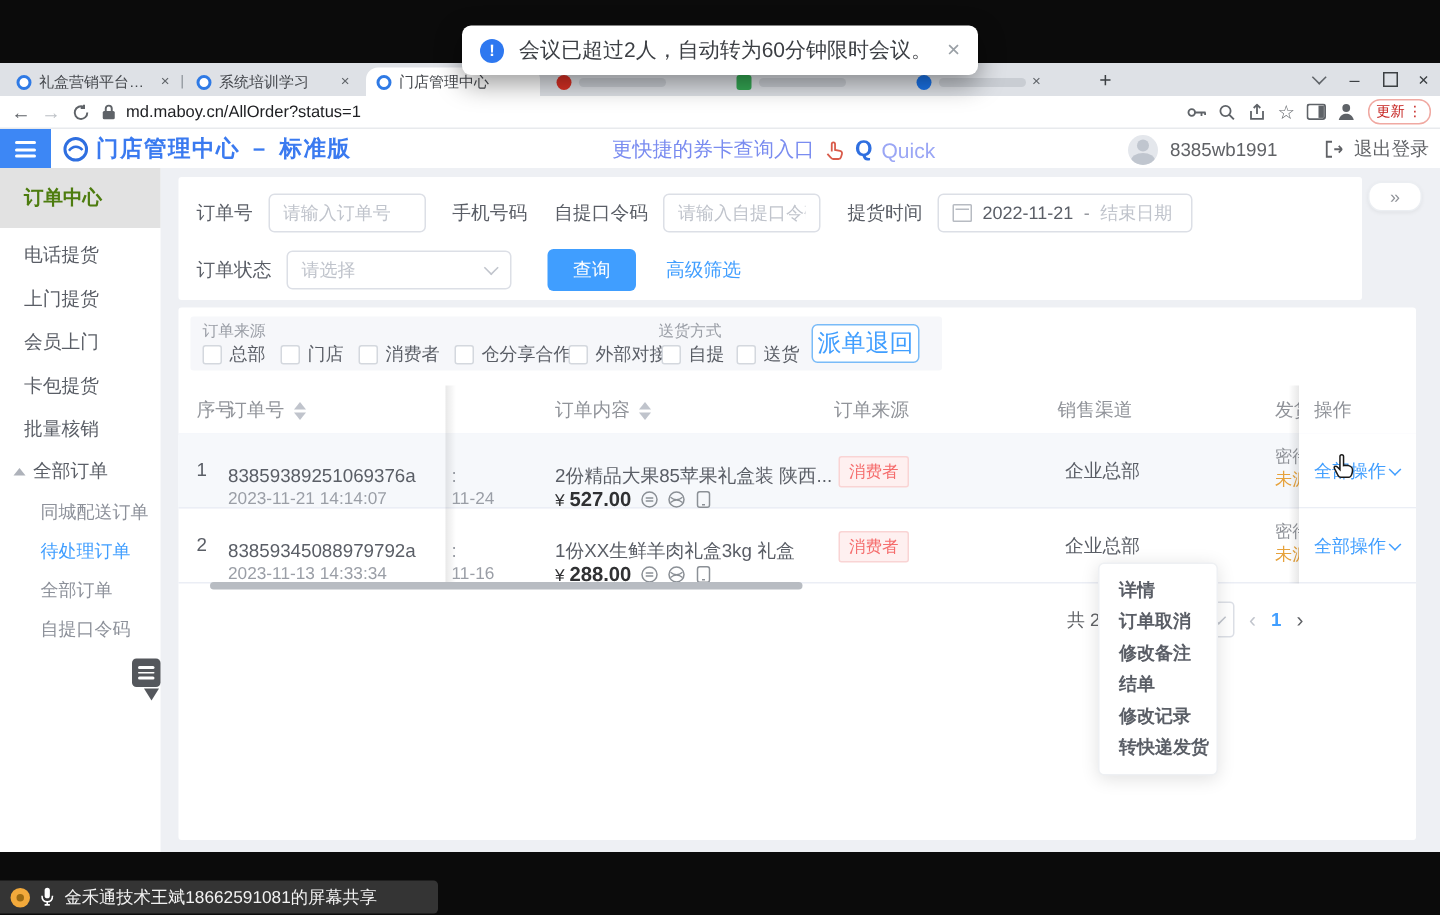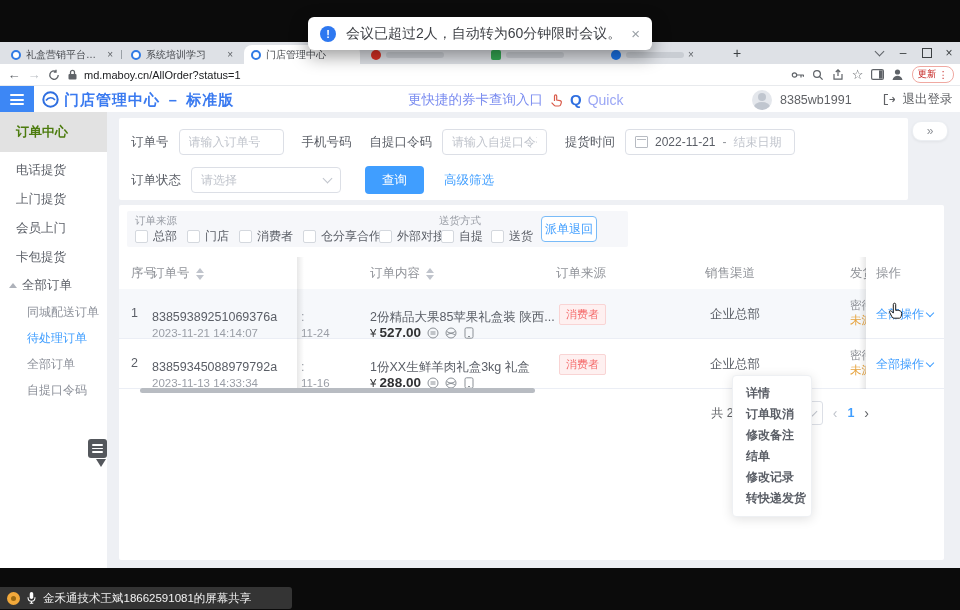--- a/index.html
+++ b/index.html
@@ -90,21 +90,21 @@
   .linkblue{color:#409eff;font-size:12.5px;margin-left:10px;}
   .pill{left:912px;top:9px;width:34px;height:18px;background:#fff;border:1px solid #ebeef2;border-radius:9px;
         color:#909399;font-size:12px;display:flex;align-items:center;justify-content:center;box-shadow:0 1px 3px rgba(0,0,0,.06);}
 
   .cardB{left:119px;top:93px;width:825px;height:355px;}
   .band{position:absolute;left:8px;top:6px;width:501px;height:36px;background:#f6f7fa;border-radius:2px;}
   .bandlbl{position:absolute;top:3px;font-size:10.5px;color:#9a9ea6;}
   .cbitem{position:absolute;top:17px;display:flex;align-items:center;gap:5px;font-size:12px;color:#5a5e66;}
   .cb{width:13px;height:13px;border:1px solid #d4d8de;border-radius:2px;background:#fff;box-sizing:border-box;flex:none;}
   .btn-return{position:absolute;left:414px;top:5px;height:26px;padding:0 3px;background:#fff;border:1px solid #79bbf8;
-              color:#409eff;border-radius:4px;font-size:12px;font-family:inherit;}
+              color:#409eff;border-radius:4px;font-size:16px;font-family:inherit;}
 
   .thead{position:absolute;left:0;top:52px;width:825px;height:32px;border-bottom:1px solid #ebeef5;font-size:12.5px;color:#909399;}
   .th{position:absolute;top:0;height:32px;line-height:32px;white-space:nowrap;}
   .sorters{display:inline-block;vertical-align:middle;margin-left:3px;}
   .sorters i{display:block;width:0;height:0;border-left:4px solid transparent;border-right:4px solid transparent;}
   .sorters .up{border-bottom:5px solid #c0c4cc;margin-bottom:2px;}
   .sorters .dn{border-top:5px solid #c0c4cc;}
   .trow{position:absolute;left:0;width:825px;height:50px;border-bottom:1px solid #ebeef5;box-sizing:border-box;font-size:12.5px;color:#5a5e66;}
   .trow.hover{background:#f6f8fb;}
   .cell{position:absolute;white-space:nowrap;}
@@ -298,20 +298,21 @@
 
     <div class="contentarea">
 
       <div class="sidebar">
         <div class="side-section">订单中心</div>
         <div style="height:4px;"></div>
         <div class="side-item">电话提货</div>
         <div class="side-item">上门提货</div>
         <div class="side-item">会员上门</div>
         <div class="side-item">卡包提货</div>
+        <div class="side-item">批量核销</div>
         <div class="side-group">
           <span class="tri"></span>
           <span>全部订单</span>
         </div>
         <div class="side-sub">同城配送订单</div>
         <div class="side-sub active">待处理订单</div>
         <div class="side-sub">全部订单</div>
         <div class="side-sub">自提口令码</div>
       </div>
       <div class="handle">

